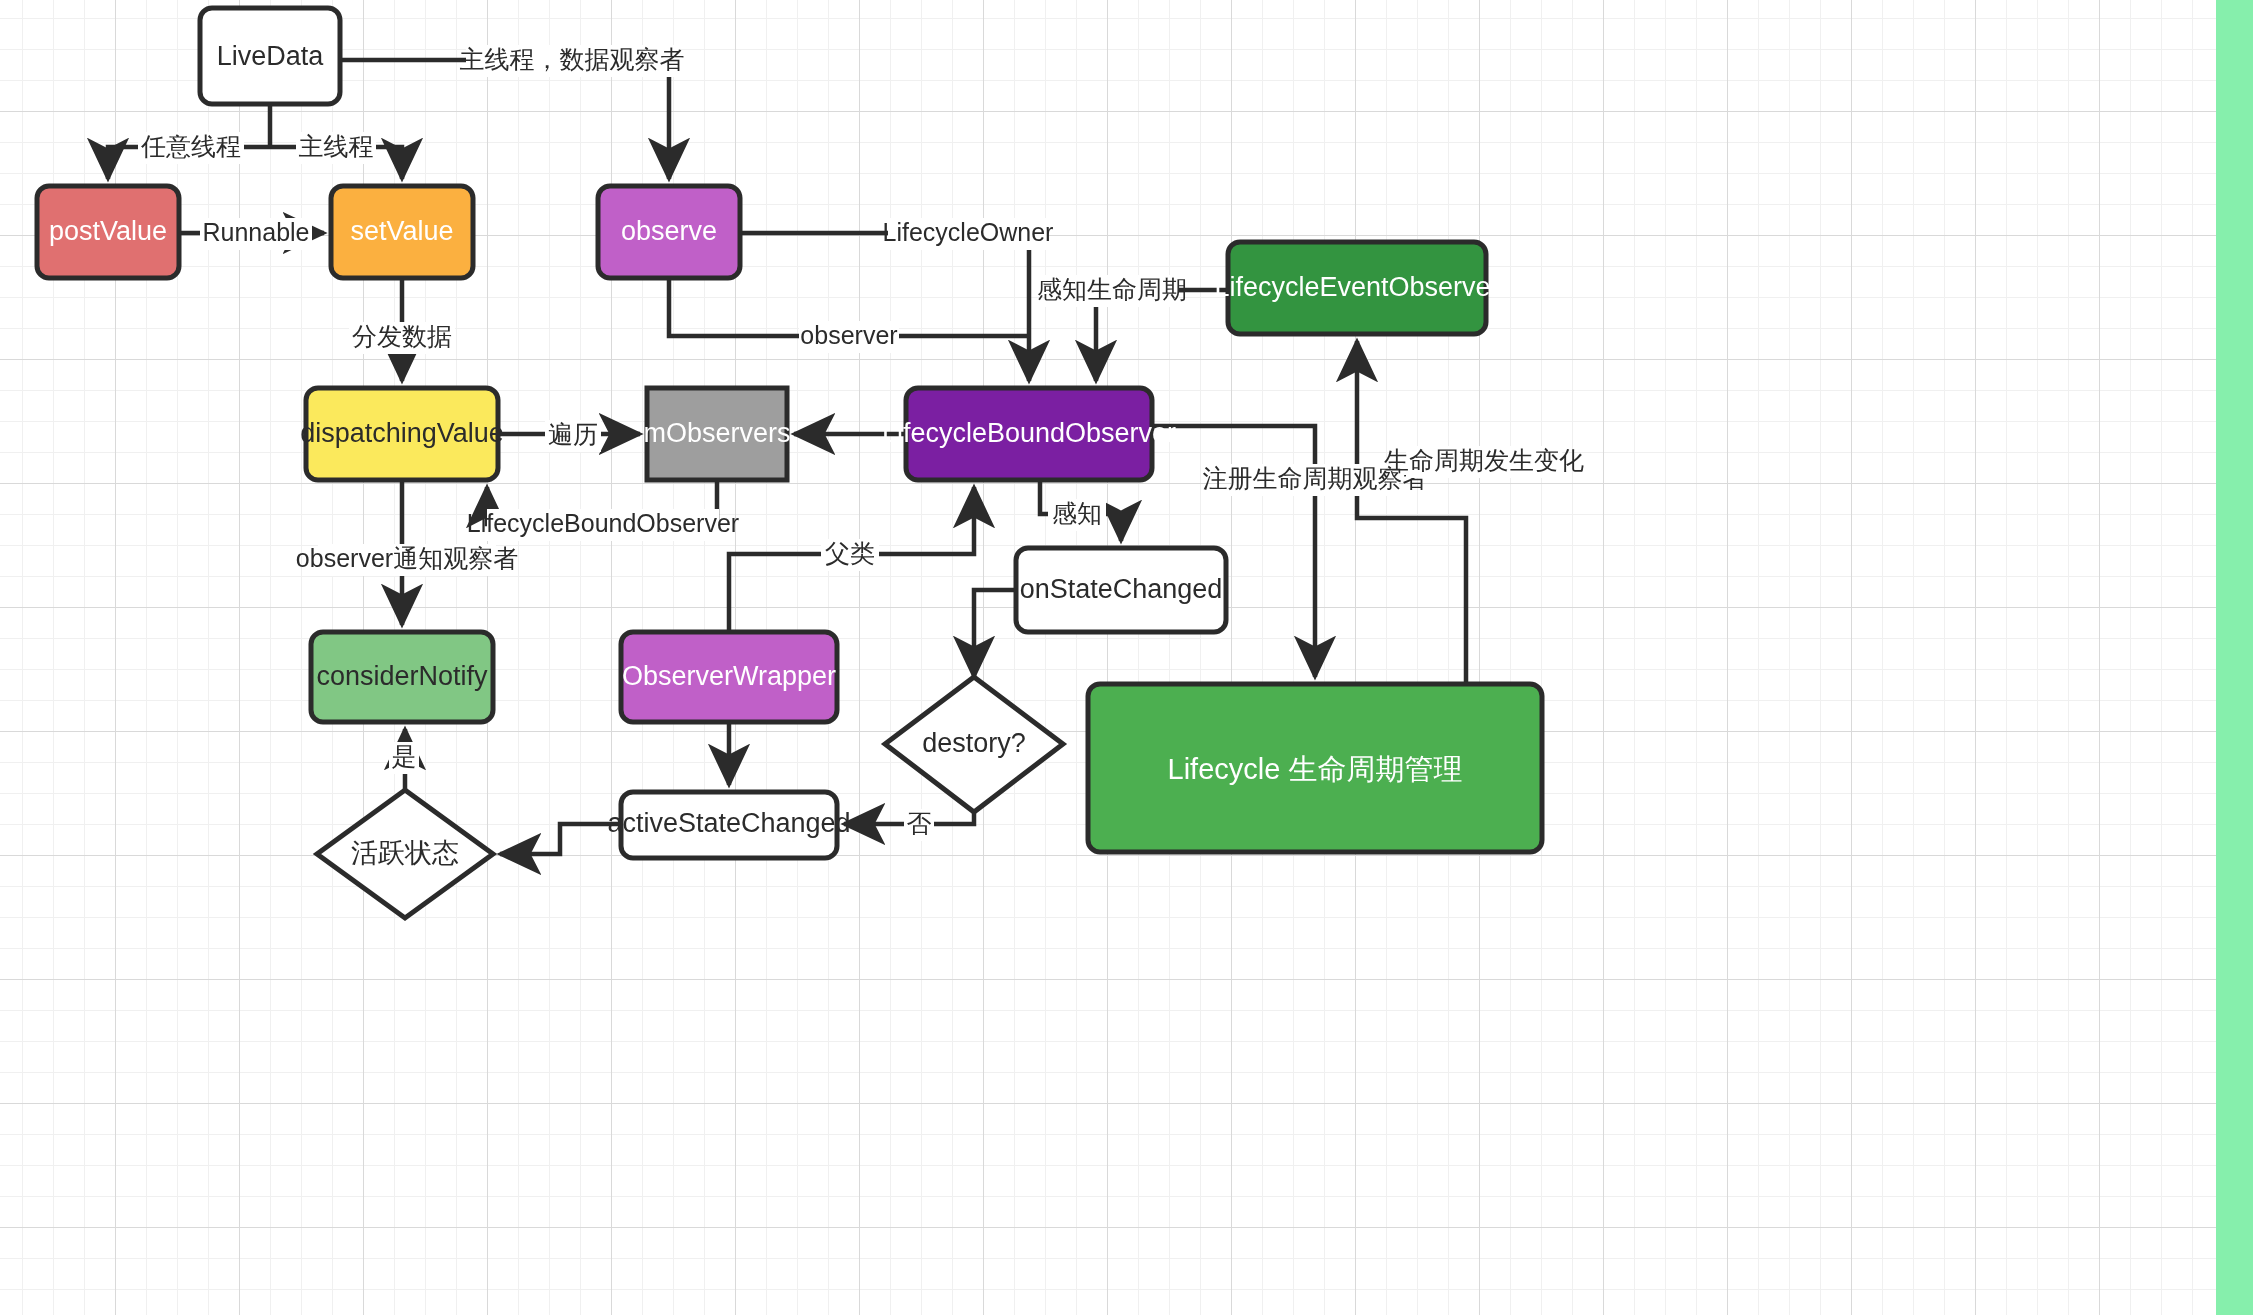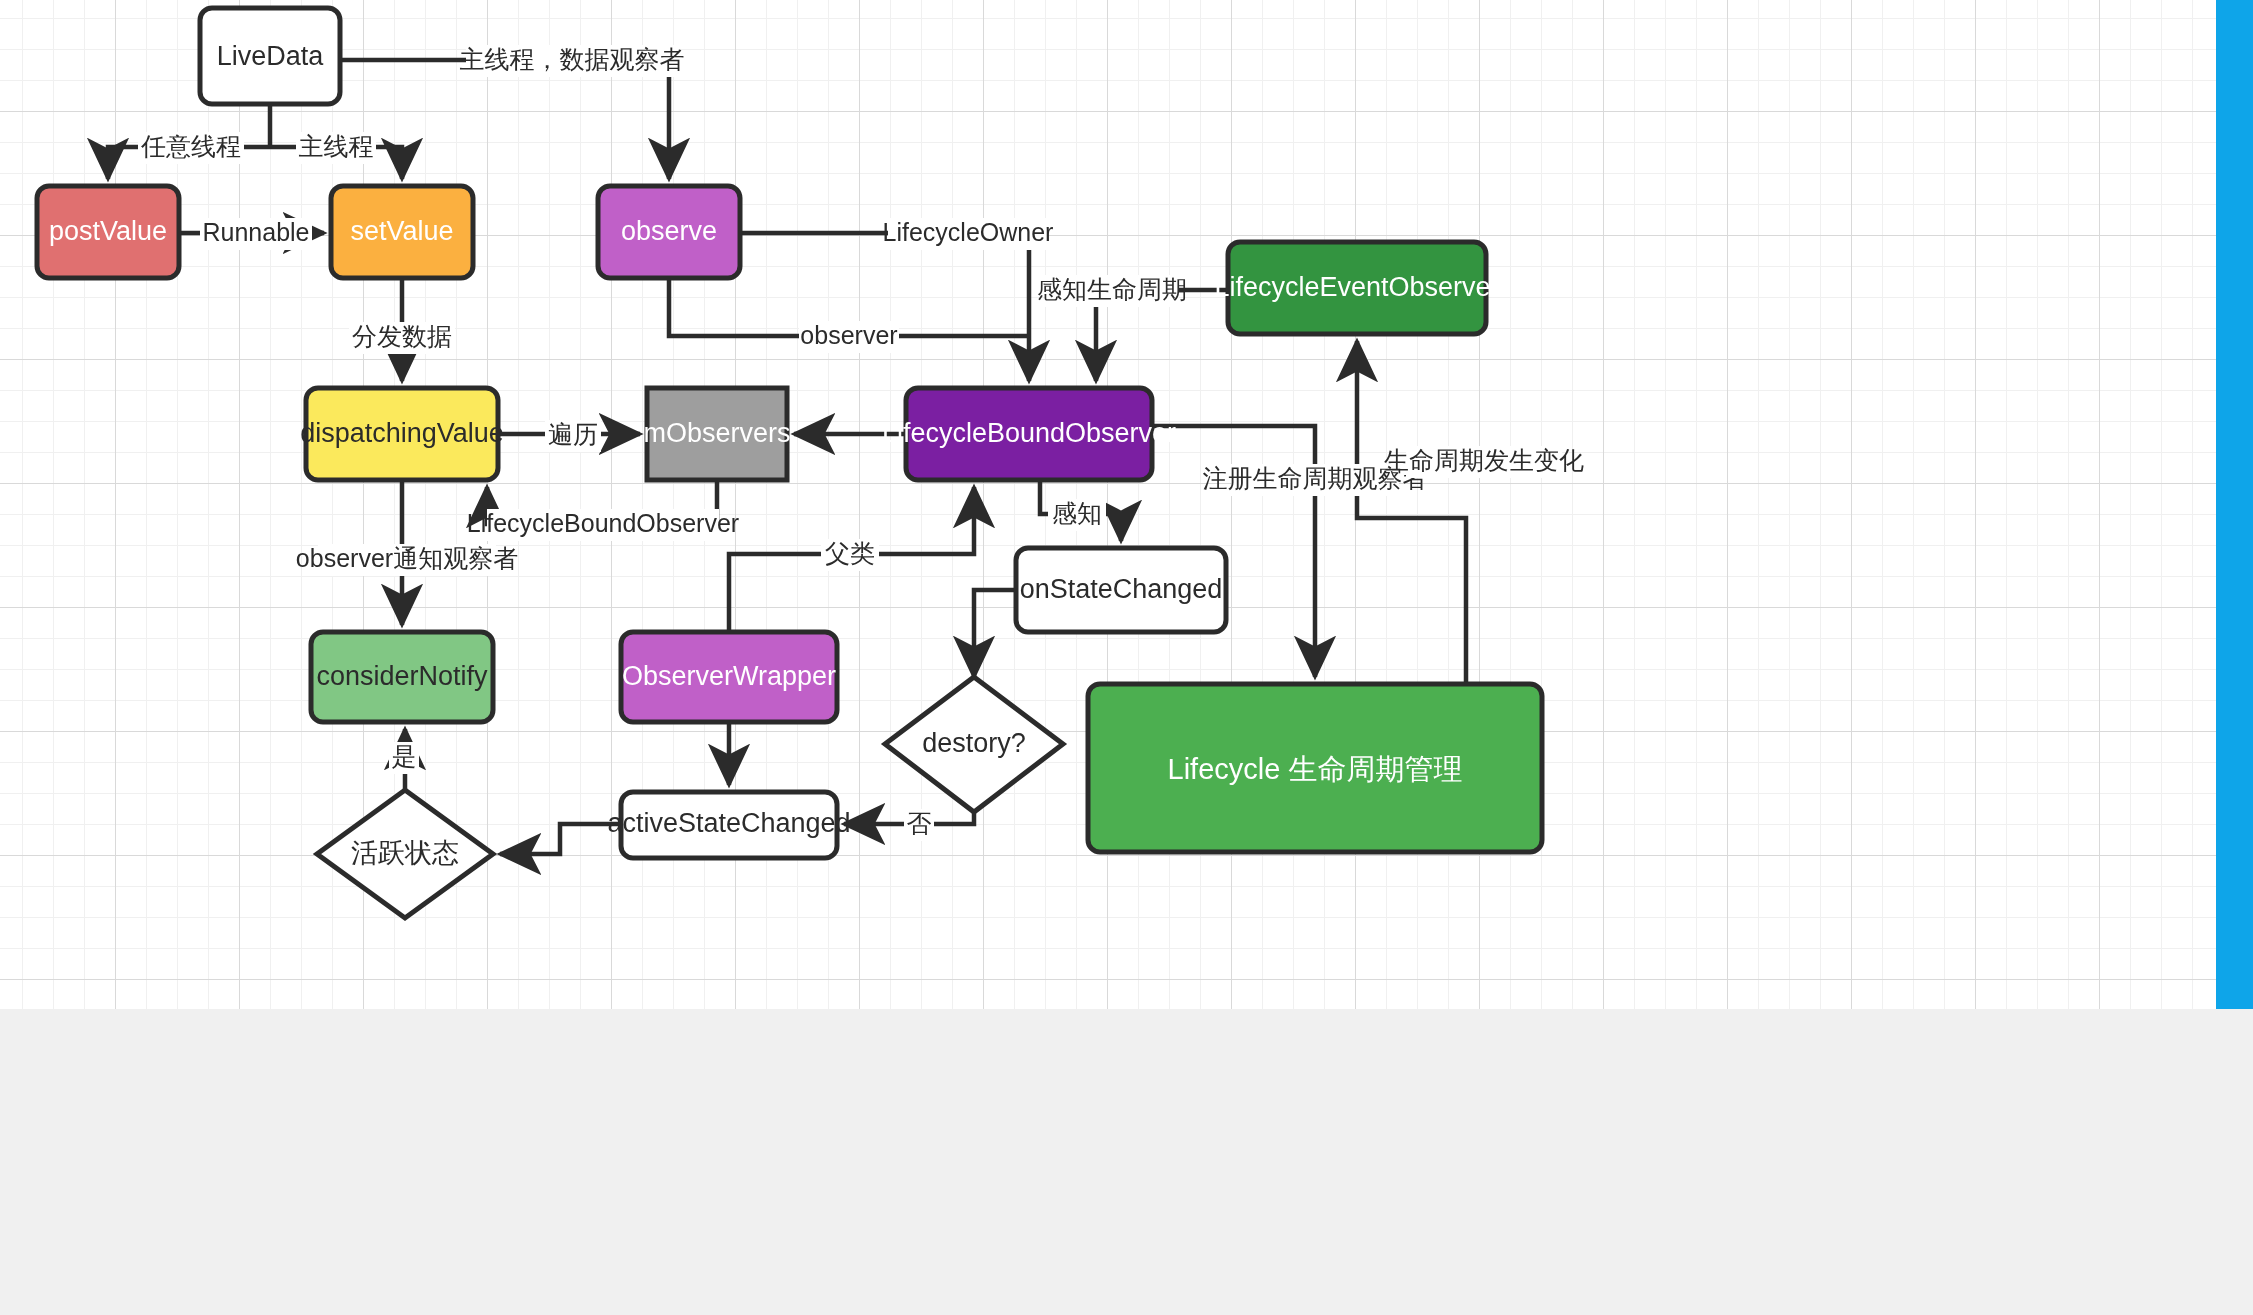--- a/index.html
+++ b/index.html
@@ -1,17 +1,17 @@
 <!DOCTYPE html>
 <html><head>
 <meta charset="utf-8">
 <style>
   html,body{margin:0;padding:0;background:#f0f0f0;}
   body{font-family:"Liberation Sans","DejaVu Sans",sans-serif;}
-  #stage{position:relative;width:2253px;height:1009px;background:#0ea5e9;overflow:hidden;}
+  #stage{position:relative;width:2253px;height:1315px;background:#86efac;overflow:hidden;}
   #canvas{position:absolute;left:0;top:0;width:2216px;height:1315px;
     background-color:#ffffff;
     background-image:
       linear-gradient(to right,  #d9d9d9 1px, transparent 1px),
       linear-gradient(to bottom, #d9d9d9 1px, transparent 1px),
       linear-gradient(to right,  #f0f0f0 1px, transparent 1px),
       linear-gradient(to bottom, #f0f0f0 1px, transparent 1px);
     background-size:124px 124px,124px 124px,31px 31px,31px 31px;
     background-position:-9px -13px,-9px -13px,-9px -13px,-9px -13px;
   }

